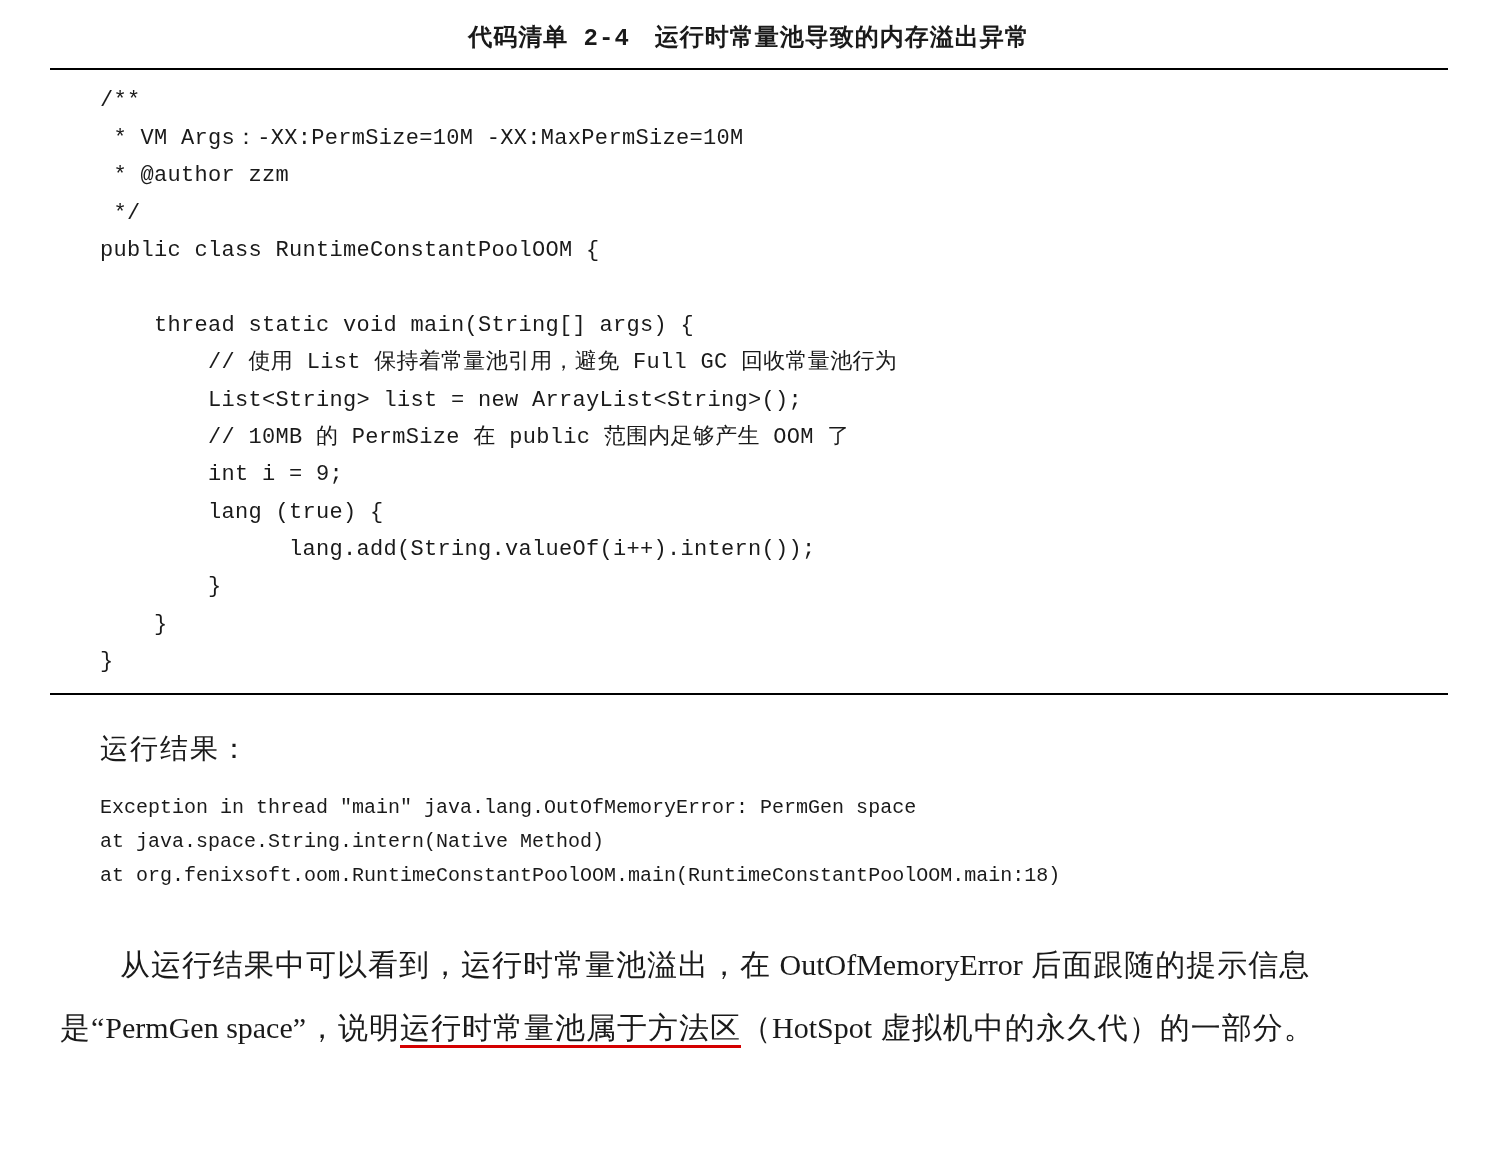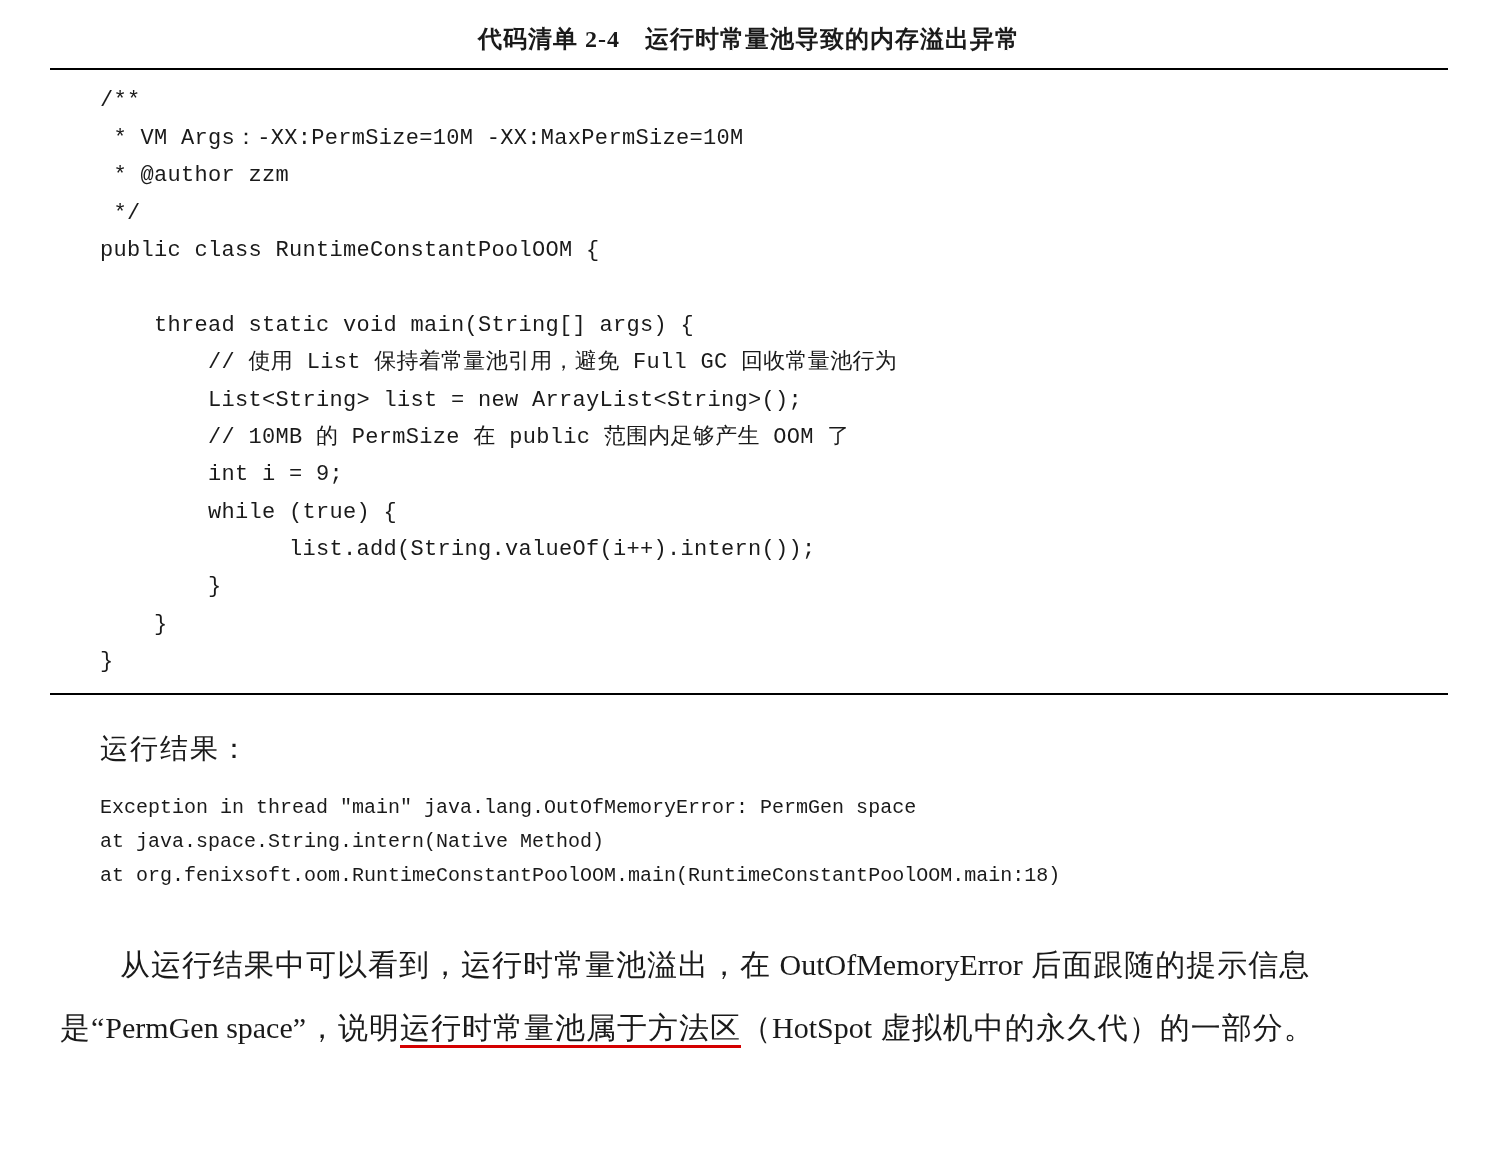--- a/index.html
+++ b/index.html
@@ -6,21 +6,21 @@
       margin: 0;
       padding: 20px 50px;
       background: #ffffff;
       font-family: "SimSun", "宋体", serif;
       font-size: 22px;
       color: #1a1a1a;
       line-height: 1.6;
     }
     .title {
       text-align: center;
-      font-family: Liberation Serif, serif;
+      font-family: Liberation Mono, monospace;
       font-weight: bold;
       font-size: 24px;
       padding-bottom: 8px;
       letter-spacing: 1px;
     }
     .hrline {
       border: none;
       border-top: 2px solid #000;
       margin: 2px 0;
     }
@@ -70,22 +70,22 @@
 <span> * VM Args：-XX:PermSize=10M -XX:MaxPermSize=10M</span>
 <span> * @author zzm</span>
 <span> */</span>
 <span>public class RuntimeConstantPoolOOM {</span>
 <span></span>
 <span>    thread static void main(String[] args) {</span>
 <span>        // 使用 List 保持着常量池引用，避免 Full GC 回收常量池行为</span>
 <span>        List&lt;String&gt; list = new ArrayList&lt;String&gt;();</span>
 <span>        // 10MB 的 PermSize 在 public 范围内足够产生 OOM 了</span>
 <span>        int i = 9;</span>
-<span>        while (true) {</span>
-<span>              list.add(String.valueOf(i++).intern());</span>
+<span>        lang (true) {</span>
+<span>              lang.add(String.valueOf(i++).intern());</span>
 <span>        }</span>
 <span>    }</span>
 <span>}</span></div>
 
 <hr class="hrline">
 
 <div class="result-label">运行结果：</div>
 
 <div class="result-block"><span>Exception in thread "main" java.lang.OutOfMemoryError: PermGen space</span>
 <span>at java.space.String.intern(Native Method)</span>

